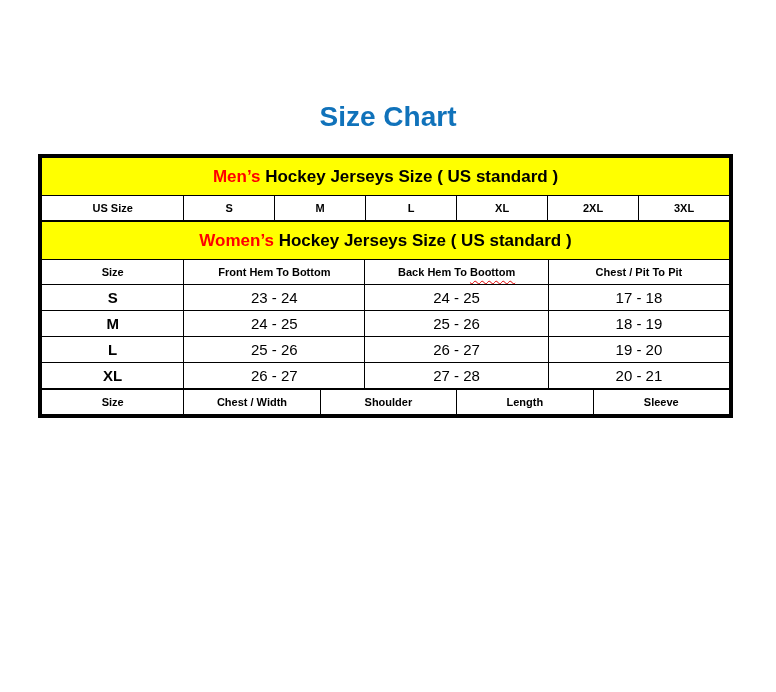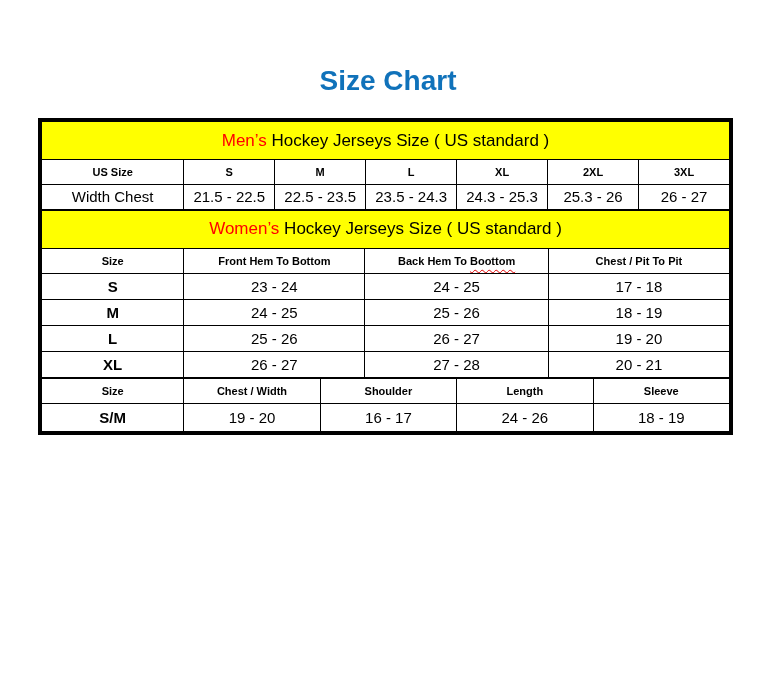--- a/index.html
+++ b/index.html
@@ -12,21 +12,21 @@
   html,body{margin:0;padding:0;}
   body{
     width:776px;height:692px;
     background:#ffffff;
     font-family:"Liberation Sans",sans-serif;
     color:#000;
     overflow:hidden;
   }
   .page-title{
     margin:0 0 20px 0;
-    padding-top:64px;
+    padding-top:100px;
     width:776px;
     text-align:center;
     font-size:28px;
     line-height:34px;
     font-weight:bold;
     color:var(--blue);
     letter-spacing:0px;
   }
   .table-wrap{
     margin-left:38px;
@@ -42,21 +42,21 @@
     border:1.5px solid var(--grid);
     text-align:center;
     vertical-align:middle;
     padding:0 2px;
     overflow:hidden;
     white-space:nowrap;
   }
   td.band{
     background:var(--yellow);
     height:38px;
-    font-weight:normal;
+    font-weight:bold;
     font-size:17px;
   }
   .band-hl{color:var(--red);}
   td.col-header{
     font-weight:bold;
     font-size:11px;
     height:25px;
   }
   td.row-label, td.cell{font-size:15px;}
   .tbl-mens .data-row td{height:24.5px;}
@@ -98,29 +98,20 @@
           <td class="band" colspan="7"><span class="band-hl">Men’s</span><span> Hockey Jerseys Size ( US standard )</span></td>
         </tr>
         <tr class="header-row">
           <td class="col-header">US Size</td>
           <td class="col-header">S</td>
           <td class="col-header">M</td>
           <td class="col-header">L</td>
           <td class="col-header">XL</td>
           <td class="col-header">2XL</td>
           <td class="col-header">3XL</td>
-        </tr>
-        <tr class="data-row">
-          <td class="row-label">Width Chest</td>
-          <td class="cell">21.5 - 22.5</td>
-          <td class="cell">22.5 - 23.5</td>
-          <td class="cell">23.5 - 24.3</td>
-          <td class="cell">24.3 - 25.3</td>
-          <td class="cell">25.3 - 26</td>
-          <td class="cell">26 - 27</td>
         </tr>
       </tbody>
     </table>
     <table class="tbl tbl-womens">
       <colgroup>
         <col>
         <col>
         <col>
         <col>
       </colgroup>
@@ -169,22 +160,15 @@
         <col>
       </colgroup>
       <tbody>
         <tr class="header-row">
           <td class="col-header">Size</td>
           <td class="col-header">Chest / Width</td>
           <td class="col-header">Shoulder</td>
           <td class="col-header">Length</td>
           <td class="col-header">Sleeve</td>
         </tr>
-        <tr class="data-row">
-          <td class="row-label">S/M</td>
-          <td class="cell">19 - 20</td>
-          <td class="cell">16 - 17</td>
-          <td class="cell">24 - 26</td>
-          <td class="cell">18 - 19</td>
-        </tr>
       </tbody>
     </table>
   </div>
 
 </body></html>

